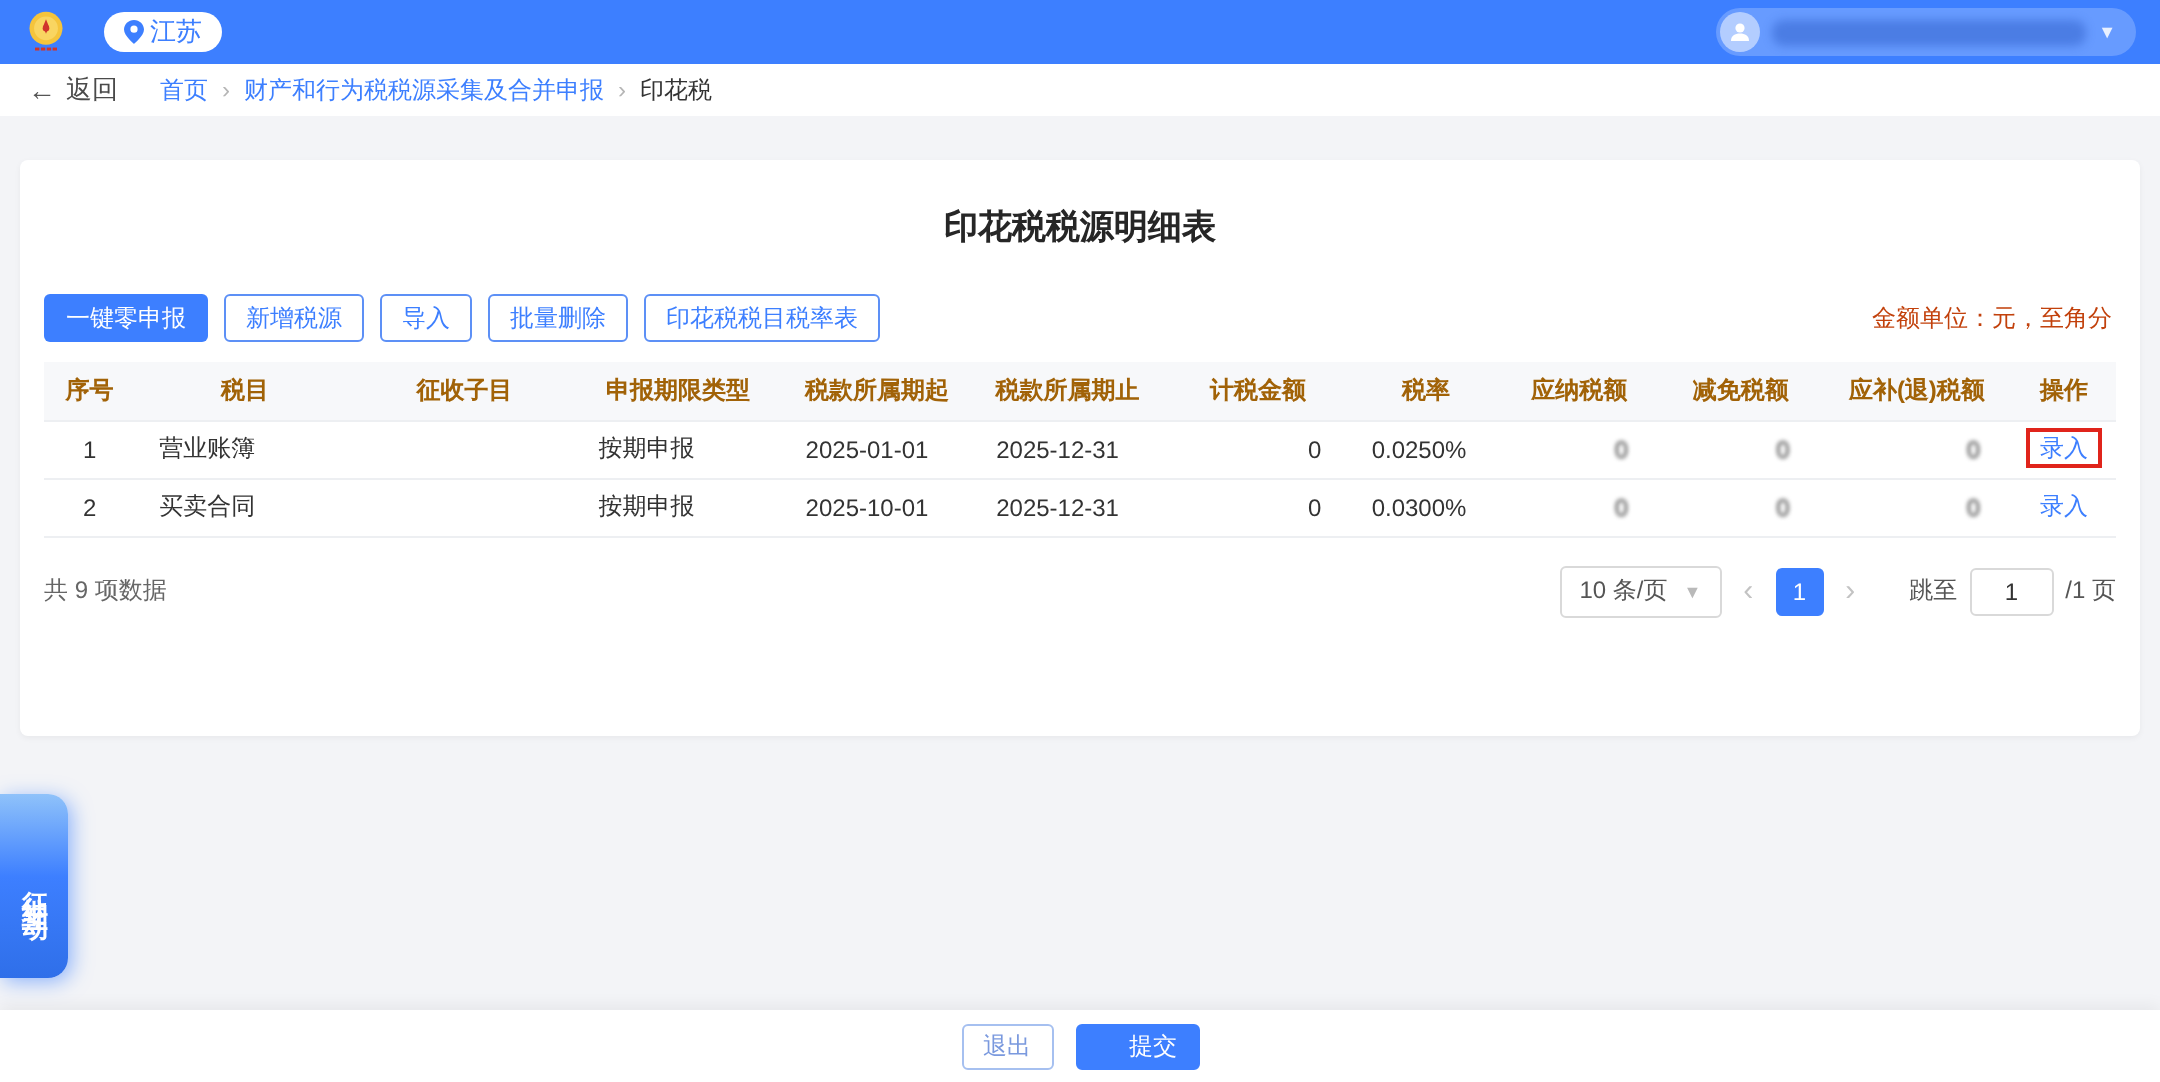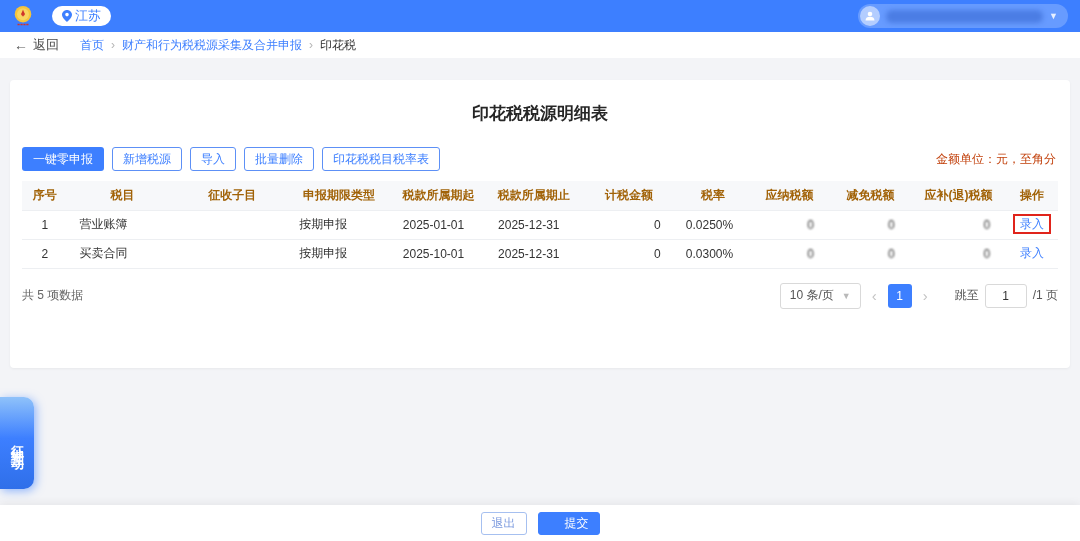--- a/index.html
+++ b/index.html
@@ -178,21 +178,21 @@
           <td class="al-right">0.0300%</td>
           <td class="al-right redacted">0</td>
           <td class="al-right redacted">0</td>
           <td class="al-right redacted">0</td>
           <td class="al-center"><span class="link">录入</span></td>
         </tr>
       </tbody>
   </table>
 
   <div class="table-footer">
-    <span>共 5 项数据</span>
+    <span>共 9 项数据</span>
     <span class="pager">
       <span class="page-size">
         <span>10 条/页</span>
         <span class="select-caret">▼</span>
       </span>
       <span class="page-arrow">‹</span>
       <span class="page-num">1</span>
       <span class="page-arrow">›</span>
       <span class="jump-wrap">
         <span>跳至</span>

